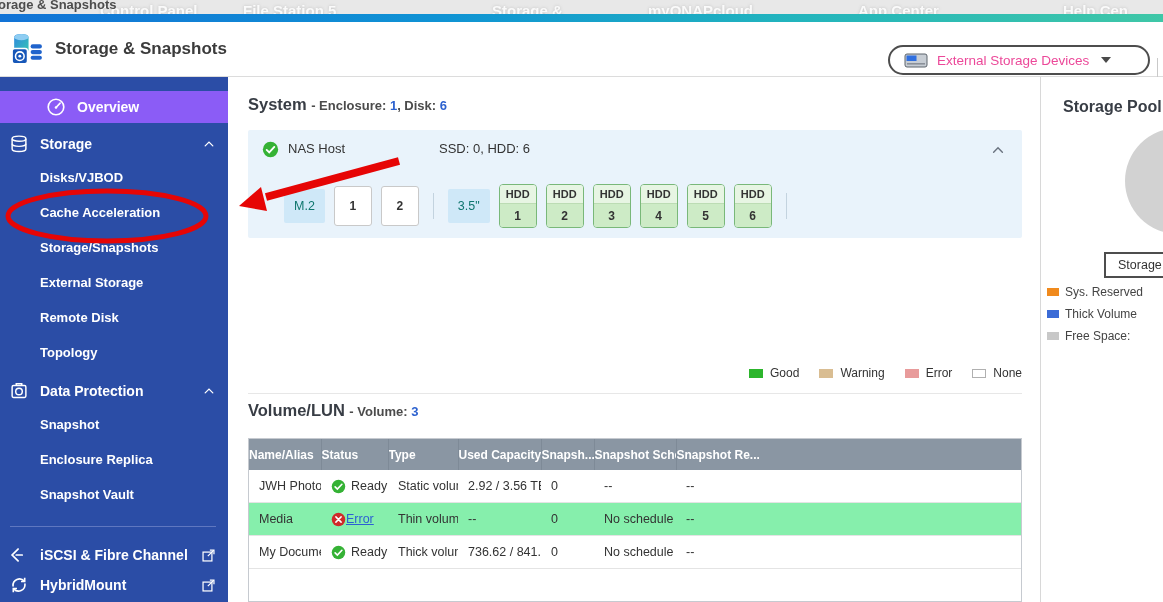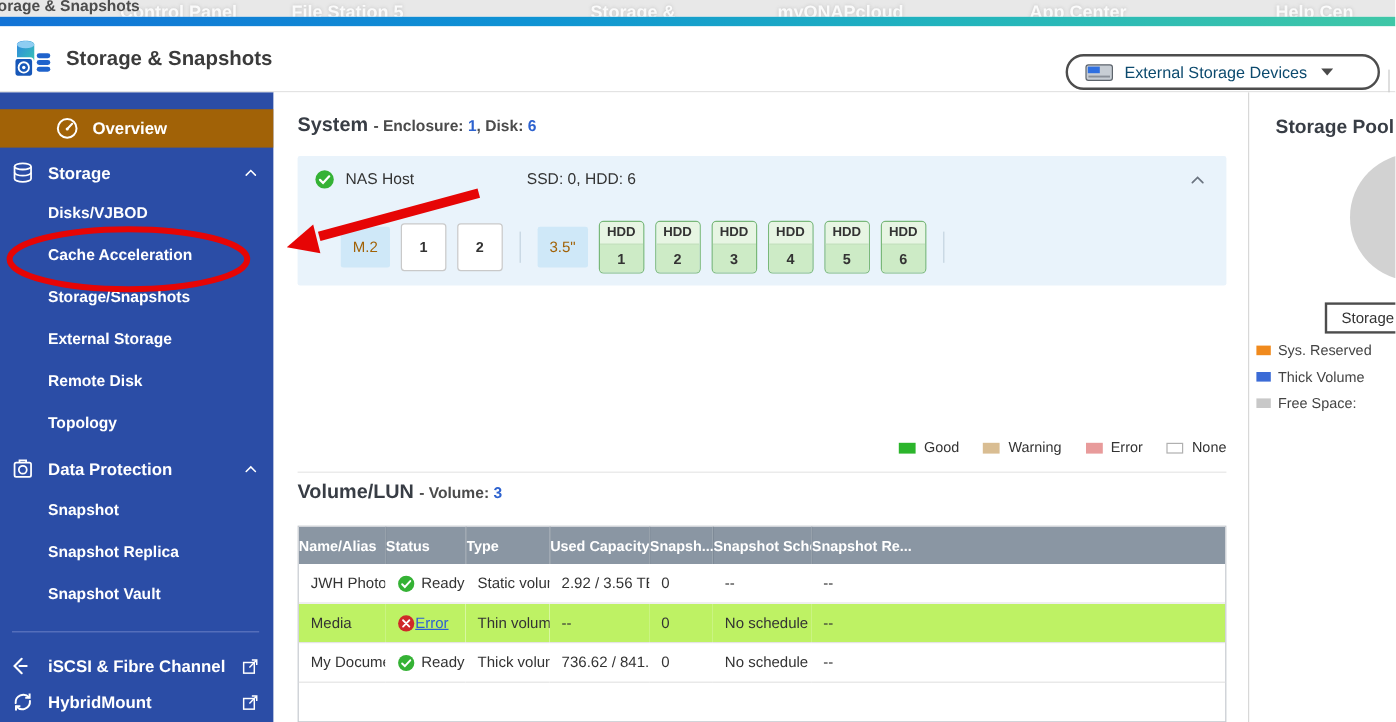--- a/index.html
+++ b/index.html
@@ -16,30 +16,30 @@
   .grad-bar { position:absolute; left:0; top:14px; width:100%; height:8px; z-index:2;
               background:linear-gradient(90deg,#1273d6 0%,#0f93d4 38%,#22b4bd 68%,#3fc7a7 100%); }
 
   
   .app-header { position:absolute; left:0; top:22px; width:100%; height:55px; background:#fff;
                 border-bottom:1px solid #dcdcdc; z-index:3; display:flex; align-items:center; padding-left:8px; }
   .app-icon { width:37px; height:37px; flex:0 0 auto; }
   .app-title { margin-left:10px; font-size:17px; font-weight:bold; color:#3b3b3b; }
   .esd-btn { position:absolute; left:888px; top:23px; width:262px; height:30px; border:2px solid #4d4d4d;
              border-radius:16px; background:#fff; display:flex; align-items:center; padding:0 14px; cursor:pointer; }
-  .esd-label { font-size:13.5px; color:#0c4a6e; margin-left:9px; white-space:nowrap; }
+  .esd-label { font-size:13.5px; color:#ec4899; margin-left:9px; white-space:nowrap; }
   .esd-caret { margin-left:12px; width:0; height:0; border-left:5px solid transparent;
                border-right:5px solid transparent; border-top:6px solid #4a4a4a; }
   .hdr-divider { position:absolute; left:1157px; top:36px; width:1px; height:27px; background:#c9c9c9; }
 
   
   .sidebar { position:absolute; left:0; top:77px; width:228px; height:525px; background:#2b4da6;
              padding-top:14px; z-index:3; color:#fff; }
   .nav-row { height:32px; display:flex; align-items:center; padding:0 12px 0 8px; cursor:pointer; }
-  .nav-row.hl { background:#a16207;padding-left:45px; }
+  .nav-row.hl { background:#8b5cf6;padding-left:45px; }
   .nav-row .nicon { width:22px; height:22px; margin-right:10px; flex:0 0 auto; }
   .nav-label { font-size:14px; font-weight:bold; white-space:nowrap; }
   .nav-chev { margin-left:auto; width:14px; height:14px; }
   .nav-sub { height:35px; display:flex; align-items:center; padding-left:40px; font-size:13px;
              font-weight:bold; cursor:pointer; white-space:nowrap; }
   .nav-gap { height:5px; }
   .side-divider { height:1px; background:#5f77c0; margin:14px 12px 13px 10px; }
   .ext-ic { margin-left:auto; width:15px; height:15px; flex:0 0 auto; }
 
   
@@ -48,21 +48,21 @@
   .sec-sub { font-size:13px; font-weight:bold; color:#4b4b4b; }
   .sec-sub b { color:#2d62cf; }
   .sys-head { position:absolute; left:20px; top:18px; }
   .host-panel { position:absolute; left:20px; top:53px; width:774px; height:108px; background:#e9f3fb; border-radius:2px; }
   .host-row { position:absolute; left:14px; top:11px; display:flex; align-items:flex-start; }
   .st-ic { width:17px; height:17px; display:inline-block; }
   .host-name { font-size:13px; color:#333; margin-left:9px; width:115px; }
   .host-summary { font-size:13px; color:#333; margin-left:36px; }
   .panel-chev { position:absolute; right:16px; top:12px; width:16px; height:16px; cursor:pointer; }
   .slots { position:absolute; left:36px; top:54px; display:flex; align-items:center; }
-  .chip { background:#cfe8f8; border-radius:2px; font-size:12.5px; color:#a16207; padding:10px 10px; }
+  .chip { background:#cfe8f8; border-radius:2px; font-size:12.5px; color:#0f766e; padding:10px 10px; }
   .slot-box { width:38px; height:40px; background:#fff; border:1px solid #c9c9c9; border-radius:3px;
               display:flex; align-items:center; justify-content:center; font-size:12px; font-weight:bold;
               color:#333; margin-left:9px; cursor:pointer; }
   .slot-sep { width:1px; height:26px; background:#c3d3df; margin:0 14px; }
   .hdd-box { width:38px; height:44px; border:1px solid #79b879; border-radius:4px; overflow:hidden;
              margin-left:9px; cursor:pointer; display:flex; flex-direction:column; }
   .hdd-top { height:19px; background:#e7f5e3; font-size:11px; font-weight:bold; color:#333;
              display:flex; align-items:center; justify-content:center; border-bottom:1px solid #bcdcb4; }
   .hdd-num { flex:1; background:#cdebc6; font-size:12px; font-weight:bold; color:#333;
              display:flex; align-items:center; justify-content:center; }
@@ -79,21 +79,21 @@
 
   .table-wrap { position:absolute; left:20px; top:361px; width:774px; height:164px;
                 border:1px solid #c6cad0; background:#fff; }
   table { width:100%; border-collapse:collapse; table-layout:fixed; }
   th { background:#8a96a3; color:#fff; font-size:12px; font-weight:bold; text-align:left;
        height:31px; border-right:1px solid #7e8a97; white-space:nowrap;
        overflow:hidden; cursor:pointer; }
   th:last-child { border-right:none; }
   td { height:32px; font-size:12.5px; color:#333; padding-left:10px; border-bottom:1px solid #e4e4e4;
        white-space:nowrap; overflow:hidden; }
-  tbody tr:nth-child(2) { background:#bef264; }
+  tbody tr:nth-child(2) { background:#86efac; }
   .cell-status { display:flex; align-items:center; height:32px; }
   .cell-status .st-ic { width:15px; height:15px; }
   .cell-status span.txt { margin-left:5px; }
   a.err-link { color:#2d5fd3; text-decoration:underline; cursor:pointer; }
 
   
   .right-panel { position:absolute; left:1040px; top:77px; width:123px; height:525px; background:#fff;
                  border-left:1px solid #d8d8d8; z-index:3; }
   .rp-title { position:absolute; left:22px; top:21px; font-size:16px; font-weight:bold; color:#383d45; white-space:nowrap; }
   .rp-circle { position:absolute; left:84px; top:51px; width:106px; height:106px; border-radius:50%; background:#d2d2d2; }
@@ -193,21 +193,21 @@
         <rect x="4.5" y="6" width="15" height="13" rx="1.5" stroke="#fff" stroke-width="1.6" fill="none"></rect>
         <circle cx="12" cy="12.5" r="3.6" stroke="#fff" stroke-width="1.6" fill="none"></circle>
         <path d="M9 6V4h6v2" stroke="#fff" stroke-width="1.6" fill="none"></path>
       </svg>
       <span class="nav-label">Data Protection</span>
       <svg class="nav-chev" viewBox="0 0 22 22">
         <polyline points="5,14 11,8 17,14" stroke="#fff" stroke-width="2" fill="none" stroke-linecap="round"></polyline>
       </svg>
     </div>
     <div class="nav-sub">Snapshot</div>
-    <div class="nav-sub">Snapshot Replica</div>
+    <div class="nav-sub">Enclosure Replica</div>
     <div class="nav-sub">Snapshot Vault</div>
     <div class="side-divider"></div>
     <div class="nav-row" style="height:30px">
       <svg class="nicon" viewBox="0 0 24 24">
         <polyline points="11,5.5 4.5,12 11,18.5" stroke="#fff" stroke-width="1.9" fill="none" stroke-linecap="round"></polyline>
         <line x1="9" y1="12" x2="15.5" y2="12" stroke="#fff" stroke-width="1.9" stroke-linecap="round"></line>
       </svg>
       <span class="nav-label">iSCSI &amp; Fibre Channel</span>
       <svg class="ext-ic" viewBox="0 0 22 22">
         <rect x="3" y="6" width="13" height="13" stroke="#fff" stroke-width="1.8" fill="none"></rect>

